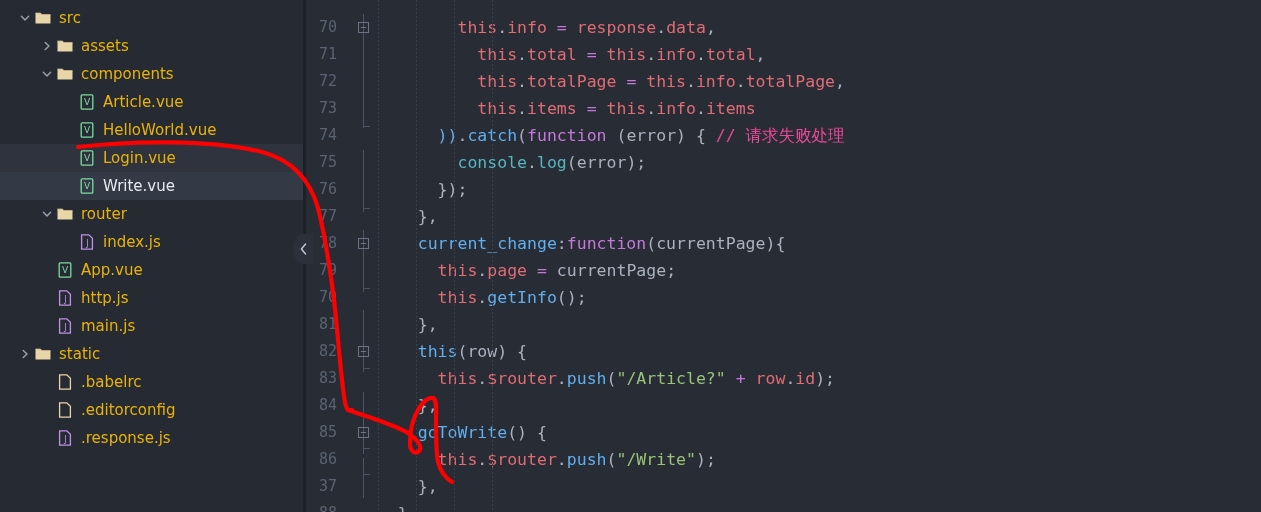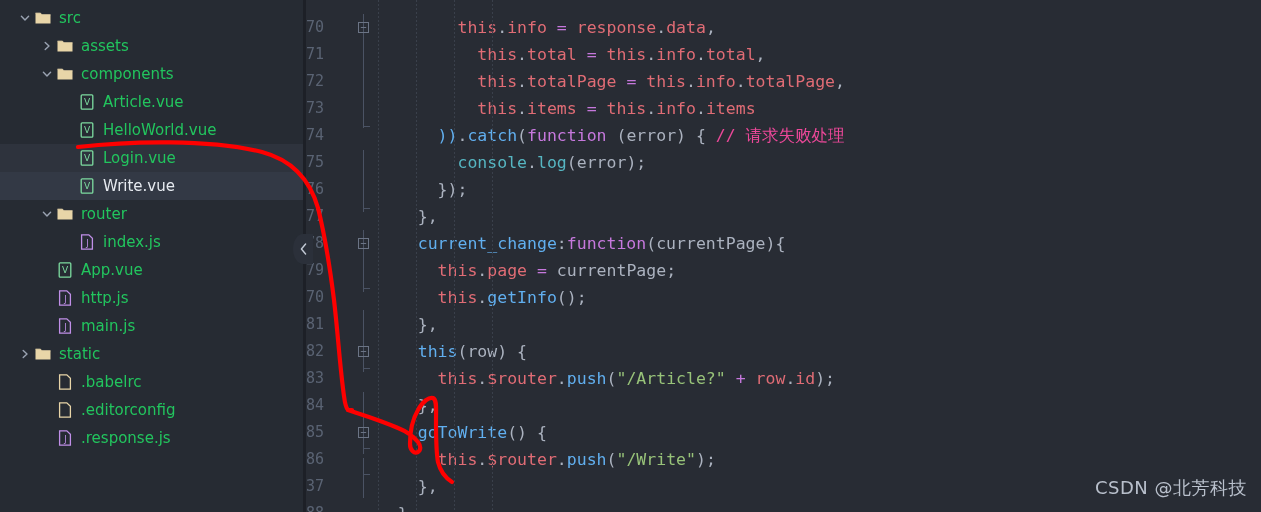--- a/index.html
+++ b/index.html
@@ -49,21 +49,21 @@
     margin-right: 2px;
   }
   .arrow svg { display:block; }
   .row .ico {
     width: 18px; height: 18px;
     flex: 0 0 18px;
     margin-right: 7px;
     position: relative;
   }
   .ico svg { display:block; }
-  .label { color:#22c55e; }
+  .label { color:#eab308; }
   .row.hl2 .label { color:#e6eaf0; }
 
   
   .divider {
     width: 3px;
     flex: 0 0 3px;
     background: #1d2027;
     position: relative;
     height: 512px;
   }
@@ -101,21 +101,21 @@
     height: 27px;
     line-height: 27px;
     position: relative;
     white-space: pre;
     font-size: 16.5px;
   }
   .lnum {
     position: absolute;
     left: 0; top: 0;
     width: 44px;
-    text-align: left;
+    text-align: center;
     color: #5a6373;
     font-size: 15px;
     font-family: "DejaVu Sans Mono", monospace;
     z-index: 3;
   }
   .fold {
     position: absolute;
     left: 52px; top: 0;
     width: 12px; height: 27px;
     z-index: 3;
@@ -458,14 +458,13 @@
              C326,240 330,268 334,300 C338,334 340,368 344,396
              C345,404 346,408 348,410
              L352,410" stroke="#fe0000" stroke-width="4.2" fill="none" stroke-linecap="round" stroke-linejoin="round"></path>
     <path d="M348,410 C360,414 380,420 398,428 C408,432 414,437 418,442
              C421,446 421,450 418,452 C414,454 410,450 410,444
              C410,432 412,420 418,410 C423,401 429,397 433,398
              C437,400 436,408 436,420 C436,436 436,452 438,462
              C440,470 444,477 452,482" stroke="#fe0000" stroke-width="4.2" fill="none" stroke-linecap="round" stroke-linejoin="round"></path>
   </svg>
 
-  <div class="watermark">CSDN @北芳科技</div>
 </div>
 
 </body></html>

